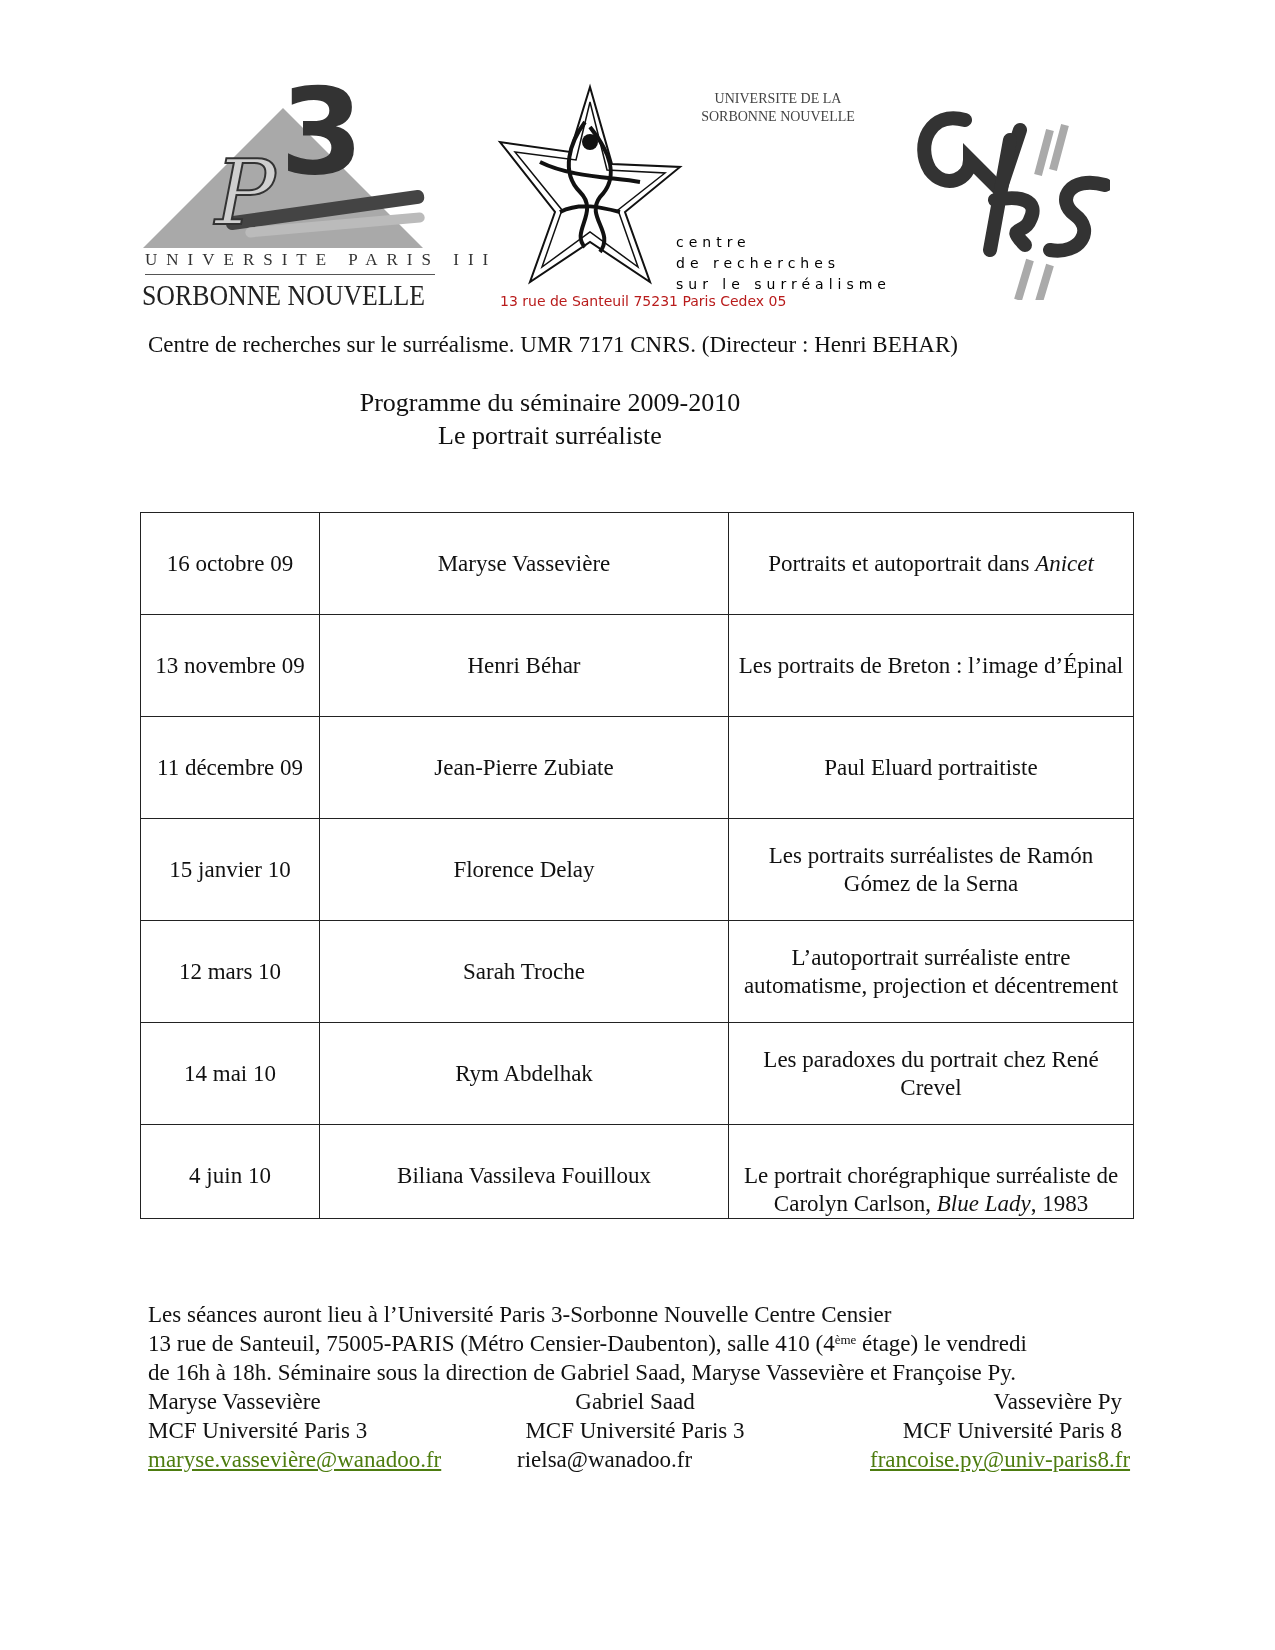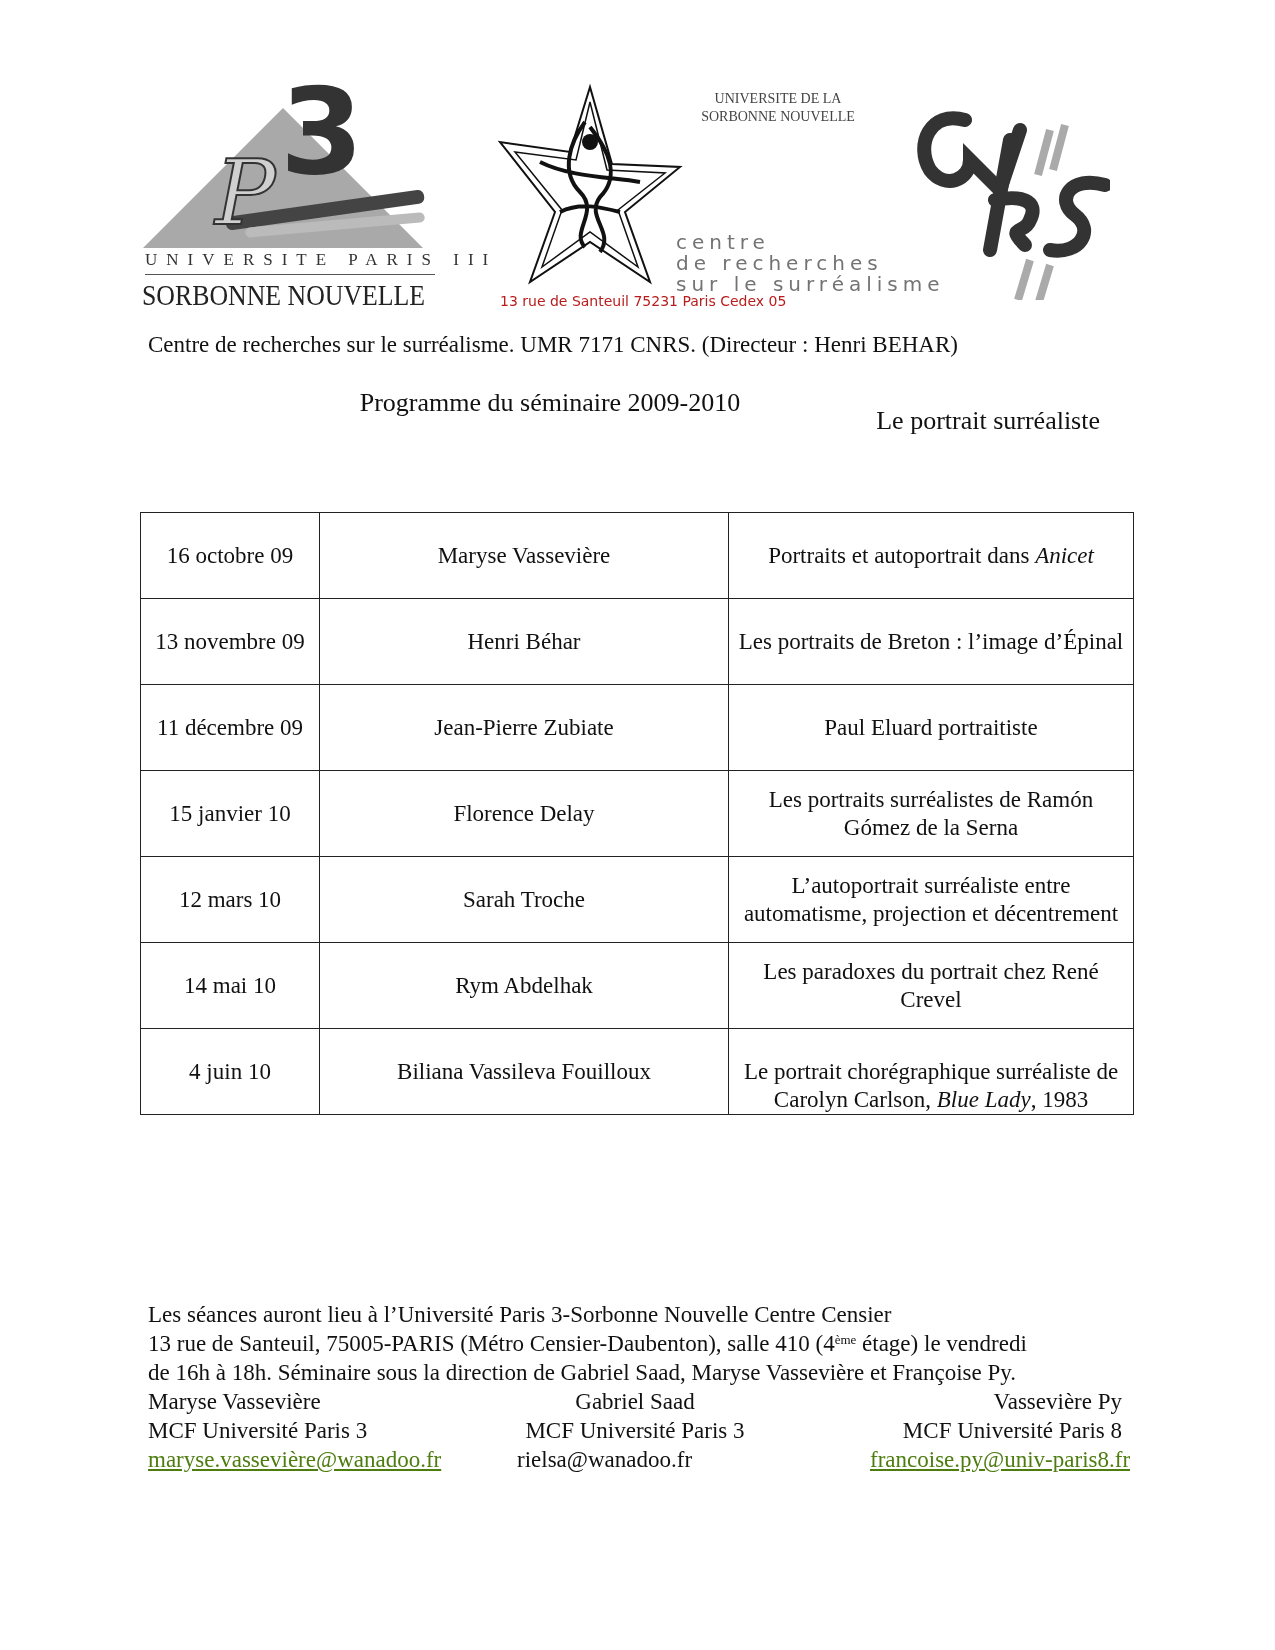--- a/index.html
+++ b/index.html
@@ -18,34 +18,34 @@
   .logo-p3 .stroke2 { position:absolute; left:110px; top:142px; width:180px; height:10px; background:#bbb;
     transform:rotate(-5deg); border-radius:6px; }
   .logo-p3 .p { position:absolute; left:80px; top:70px; font-family:"DejaVu Serif", serif; font-style:italic;
     font-size:90px; color:#cfcfcf; -webkit-text-stroke:2px #333; line-height:1; }
   .logo-p3 .u { position:absolute; left:10px; top:172px; width:290px; font-size:17px; letter-spacing:9px; color:#333;
     border-bottom:1px solid #555; padding-bottom:4px; white-space:nowrap; }
   .logo-p3 .s { position:absolute; left:7px; top:200px; font-size:30px; color:#222; white-space:nowrap; transform:scaleX(0.86); transform-origin:left; }
 
   .logo-star { left:490px; top:82px; width:200px; height:210px; }
   .logo-univ { left:678px; top:90px; font-size:14px; line-height:18px; color:#444; text-align:center; width:200px; }
-  .logo-centre { left:676px; top:232px; font-family:"DejaVu Sans", sans-serif; font-size:20px; letter-spacing:5px;
-    line-height:21px; color:#737373; white-space:nowrap; }
+  .logo-centre { left:676px; top:232px; font-family:"DejaVu Sans", sans-serif; font-size:14px; letter-spacing:5px;
+    line-height:21px; color:#000000; white-space:nowrap; }
   .logo-addr { left:500px; top:293px; font-family:"DejaVu Sans", sans-serif; font-size:14px; color:#b91c1c; white-space:nowrap; }
 
   .logo-cnrs { left:910px; top:100px; width:200px; height:200px; }
 
   .subhead { left:148px; top:332px; font-size:23px; white-space:nowrap; }
   .title { left:0; width:1100px; text-align:center; font-weight:normal; font-size:26px; }
   .t1 { top:388px; }
-  .t2 { top:406px;text-align:right; }
+  .t2 { top:421px; }
 
   table.prog { position:absolute; left:140px; top:512px; width:994px; border-collapse:collapse; }
   table.prog td { border:1.5px solid #222; height:85px; text-align:center; vertical-align:middle;
-    font-size:23px; line-height:28px; padding:0 4px; }
+    font-size:23px; line-height:28px; padding:8px 4px; }
   table.prog td.c1 { width:170px; }
   table.prog td.c2 { width:400px; }
   table.prog tr:last-child td { vertical-align:bottom; padding-bottom:0;margin-top:23px; }
 
   .footer { left:148px; font-size:23px; line-height:29px; white-space:nowrap; }
   .f1 { top:1300px; }
   .f2 { top:1329px; }
   .f3 { top:1358px; }
   sup { font-size:13px; vertical-align:top; position:relative; top:-4px; }
   .sig { position:absolute; font-size:23px; line-height:29px; white-space:nowrap; }

